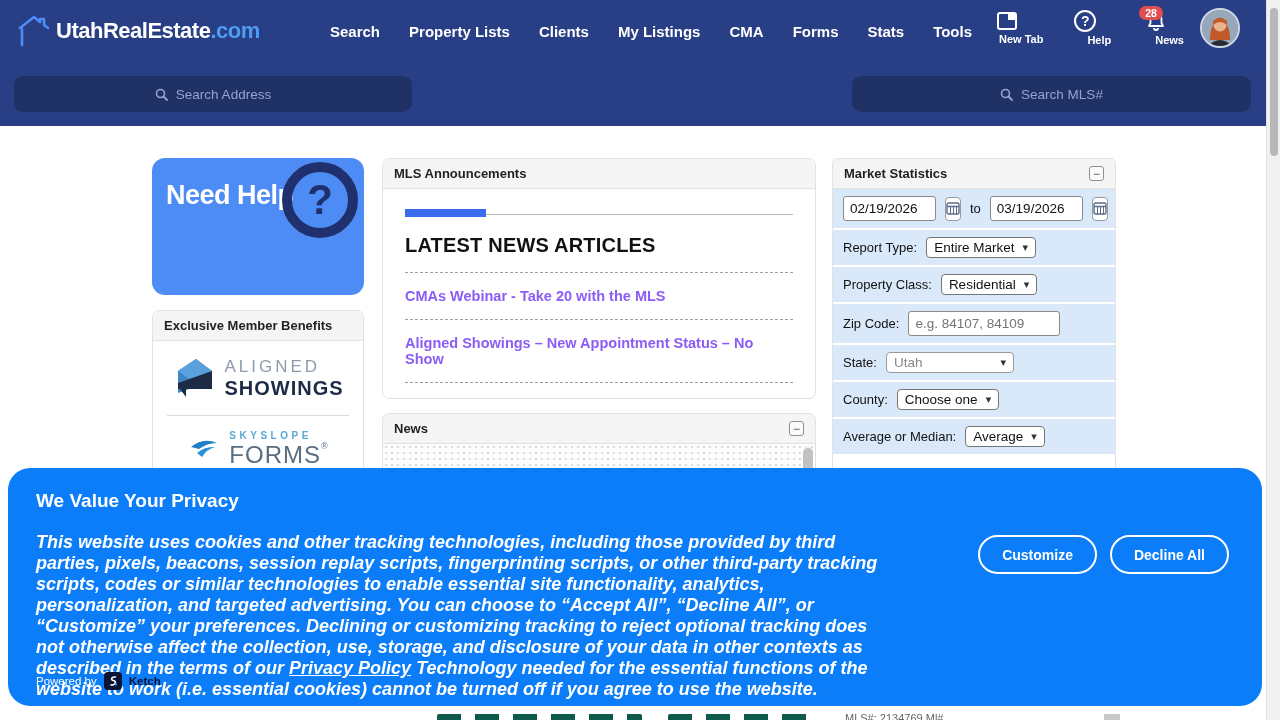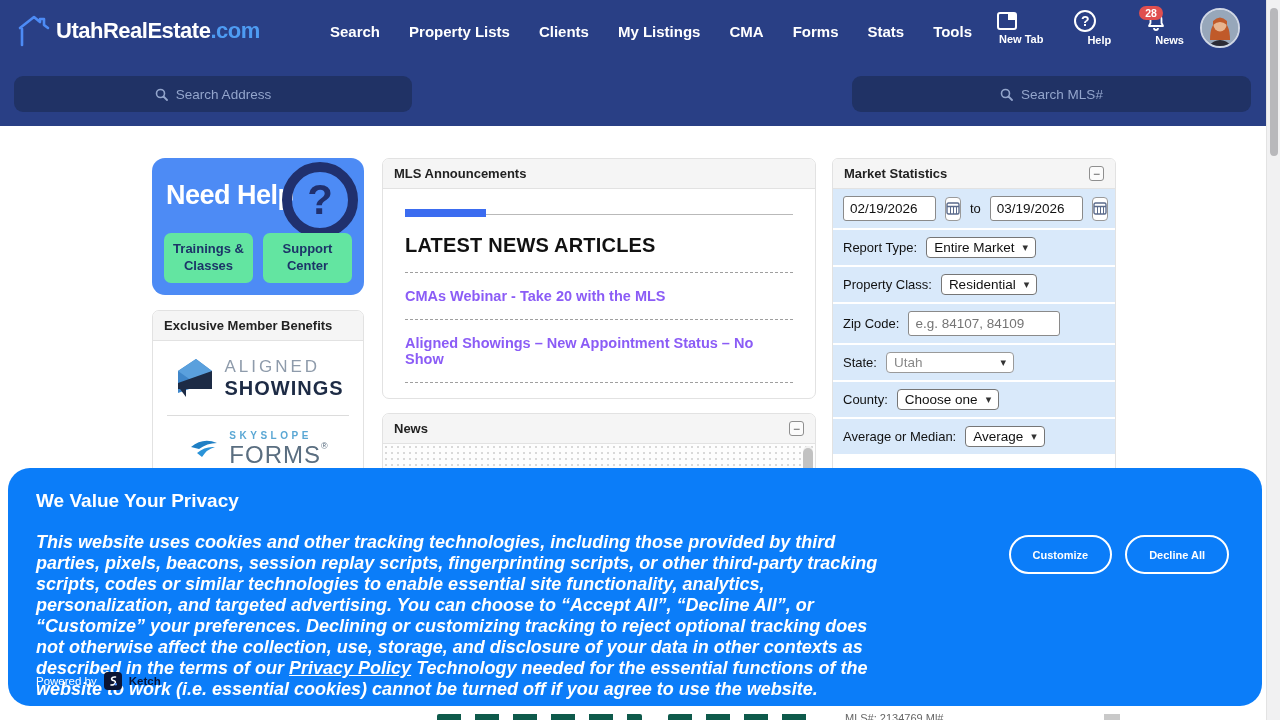--- a/index.html
+++ b/index.html
@@ -105,21 +105,21 @@
   .mini-thumb { position:absolute; left:1104px; top:8px; width:16px; height:8px; background:#c9c9c9; }
 
   
   .privacy { position:absolute; left:8px; top:468px; width:1254px; height:238px; background:#0b7df9;
     border-radius:22px; color:#fff; z-index:40; }
   .pv-title { position:absolute; left:28px; top:22px; font-size:19px; font-weight:800; }
   .pv-body { position:absolute; left:28px; top:64px; width:846px; font-size:18px; font-style:italic;
     line-height:21px; font-weight:600; }
   .pv-link { color:#fff; font-weight:800; text-decoration:underline; cursor:pointer; }
   .pv-buttons { position:absolute; top:67px; right:33px; display:flex; gap:13px; }
-  .pv-btn { height:39px; padding:8px 22px; border-radius:20px; font-size:11px; font-weight:700; cursor:pointer;
+  .pv-btn { height:39px; padding:8px 22px; border-radius:20px; font-size:14px; font-weight:700; cursor:pointer;
     font-family:inherit; border:2px solid #fff; background:transparent; color:#fff; }
   .pv-btn.solid { background:#fff; color:#0b7df9; border-color:#fff; }
   .pv-powered { position:absolute; left:28px; bottom:16px; display:flex; align-items:center; gap:7px; }
   .pv-powered .pb-label { font-size:11.5px; color:#fff; }
   .ketch-logo { width:18px; height:18px; border-radius:4px; background:#0b1433; display:flex; align-items:center; justify-content:center; }
   .pv-powered .ketch-name { font-size:11.5px; font-weight:700; color:#0b1433; }
 
   
   .page-scrollbar { position:absolute; right:0; top:0; width:14px; height:720px; background:#f1f1f2;
     border-left:1px solid #e3e3e3; z-index:60; }
@@ -204,24 +204,20 @@
       </div>
     </div>
   </div>
 
   <div class="col-left">
     <div class="need-help">
       <div class="nh-title">Need Help</div>
       <div class="nh-q">
           <span>?</span>
         </div>
-      <div class="nh-buttons">
-        <button class="nh-btn">Trainings &amp; Classes</button>
-        <button class="nh-btn">Support Center</button>
-      </div>
     </div>
     <div class="card benefits">
       <div class="card-header">
         <span class="card-title">Exclusive Member Benefits</span>
       </div>
       <div class="logo-block">
         <svg width="44" height="46" viewBox="0 0 44 46">
           <polygon points="6,16 24,4 40,16 40,26 6,38" fill="#3f86c9"></polygon>
           <polygon points="6,16 24,4 40,16 23,28" fill="#5aa0dd"></polygon>
           <polygon points="6,28 40,16 40,34 14,34 14,42 8,34 6,34" fill="#1d2b45"></polygon>

